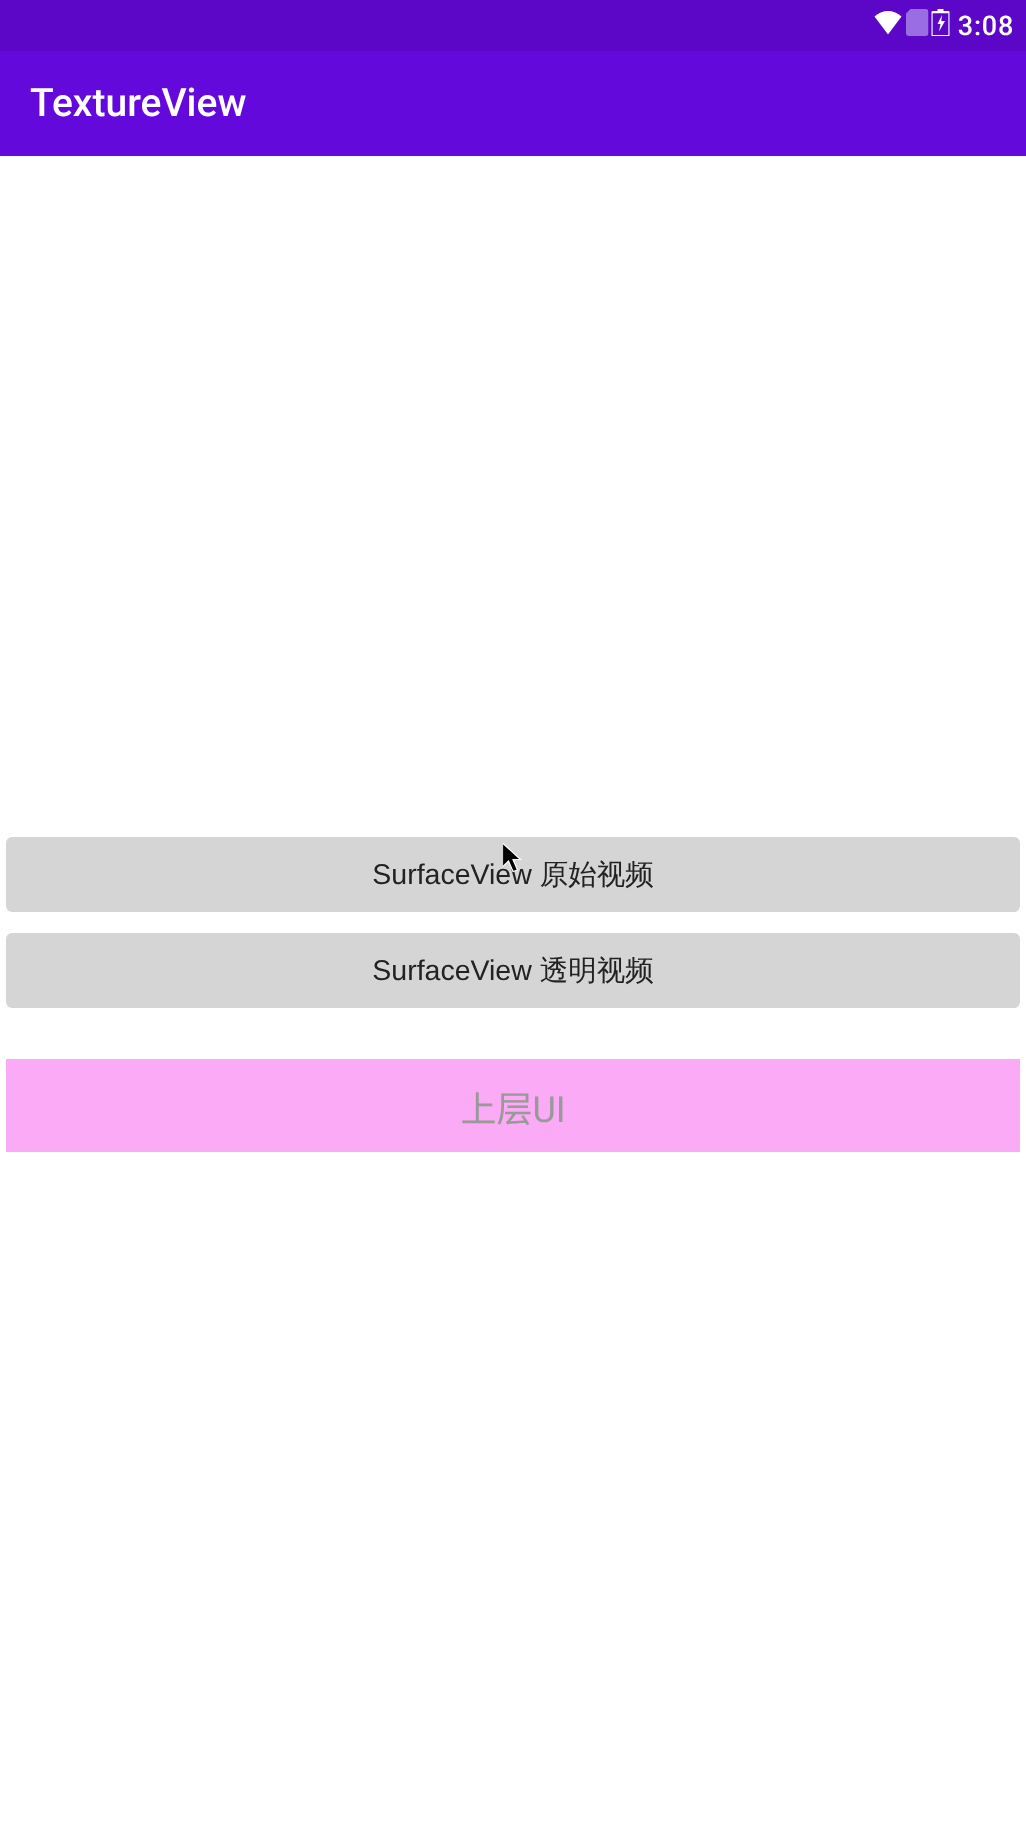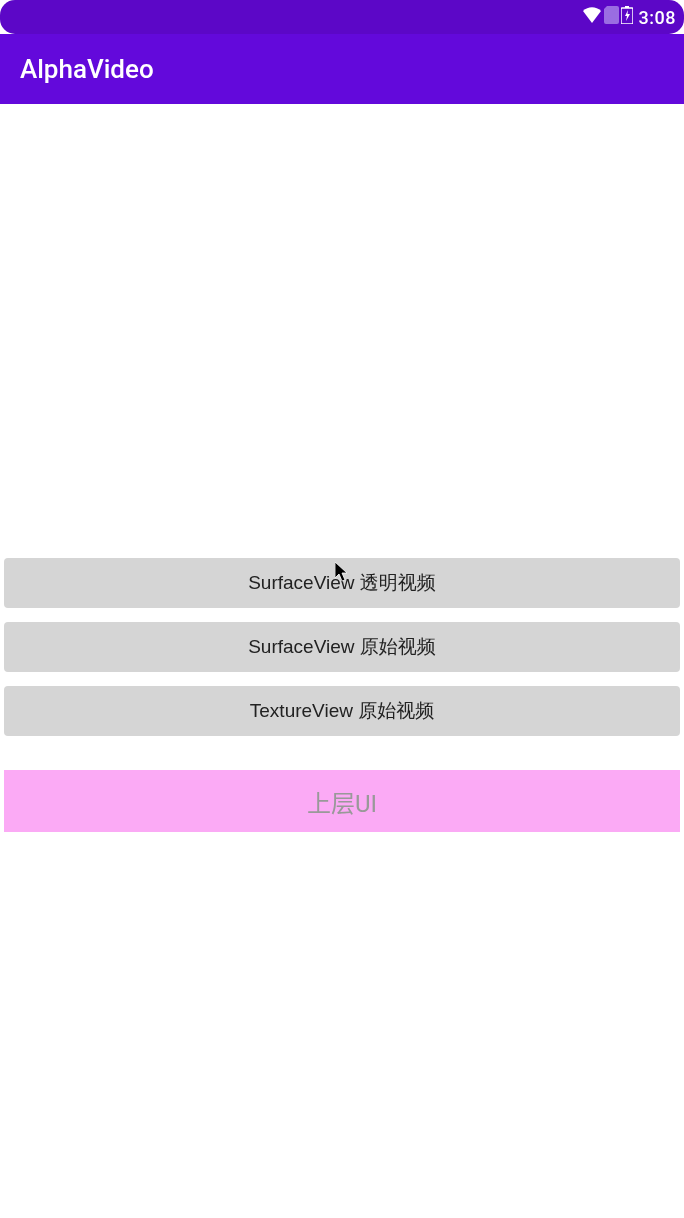--- a/index.html
+++ b/index.html
@@ -12,21 +12,20 @@
     }
     .status-bar {
       height: 34px;
       background: #5c07c7;
       display: flex;
       align-items: center;
       justify-content: flex-end;
       padding: 0 8px;
       color: #ffffff;
       gap: 4px;
-      border-radius: 15px;
     }
     .status-icons { display: flex; align-items: center; gap: 2px; }
     .status-time { font-size: 18px; font-weight: 500; margin-left: 4px; letter-spacing: 0.5px; }
     .app-bar {
       height: 70px;
       background: #6309db;
       display: flex;
       align-items: center;
       padding-left: 20px;
     }
@@ -87,34 +86,31 @@
           <rect x="0" y="2" width="12" height="16" rx="1" fill="none" stroke="#ffffff" stroke-width="1.5"></rect>
           <rect x="4" y="0" width="4" height="2" fill="#ffffff"></rect>
           <path d="M7 4 L4 10 H6 L5 15 L9 8 H6.5 Z" fill="#ffffff"></path>
         </svg>
     </span>
     <span class="status-time">3:08</span>
   </div>
 </div>
 
 <div class="app-bar">
-  <div class="app-bar-title">AlphaVideo</div>
+  <div class="app-bar-title">TextureView</div>
 </div>
 
 <div class="content">
   <div class="spacer-top"></div>
 
   <div class="btn-row">
-    <button class="btn">SurfaceView 透明视频</button>
-  </div>
-  <div class="btn-row">
     <button class="btn">SurfaceView 原始视频</button>
   </div>
   <div class="btn-row">
-    <button class="btn">TextureView 原始视频</button>
+    <button class="btn">SurfaceView 透明视频</button>
   </div>
 
   <div class="pink-bar">上层UI</div>
 </div>
 
 <div class="cursor">
   <svg width="16" height="22" viewBox="0 0 16 22">
       <path d="M0 0 L0 16 L4 12 L7 19 L10 18 L7 11 L12 11 Z" fill="#000000" stroke="#ffffff" stroke-width="0.8"></path>
     </svg>
 </div>

